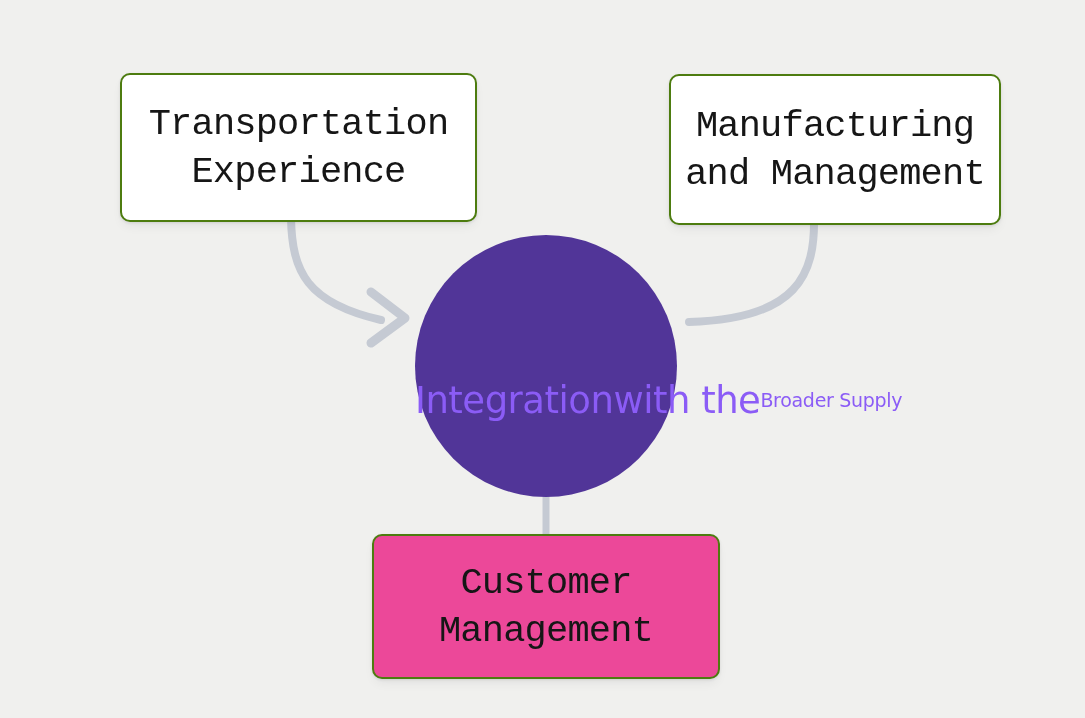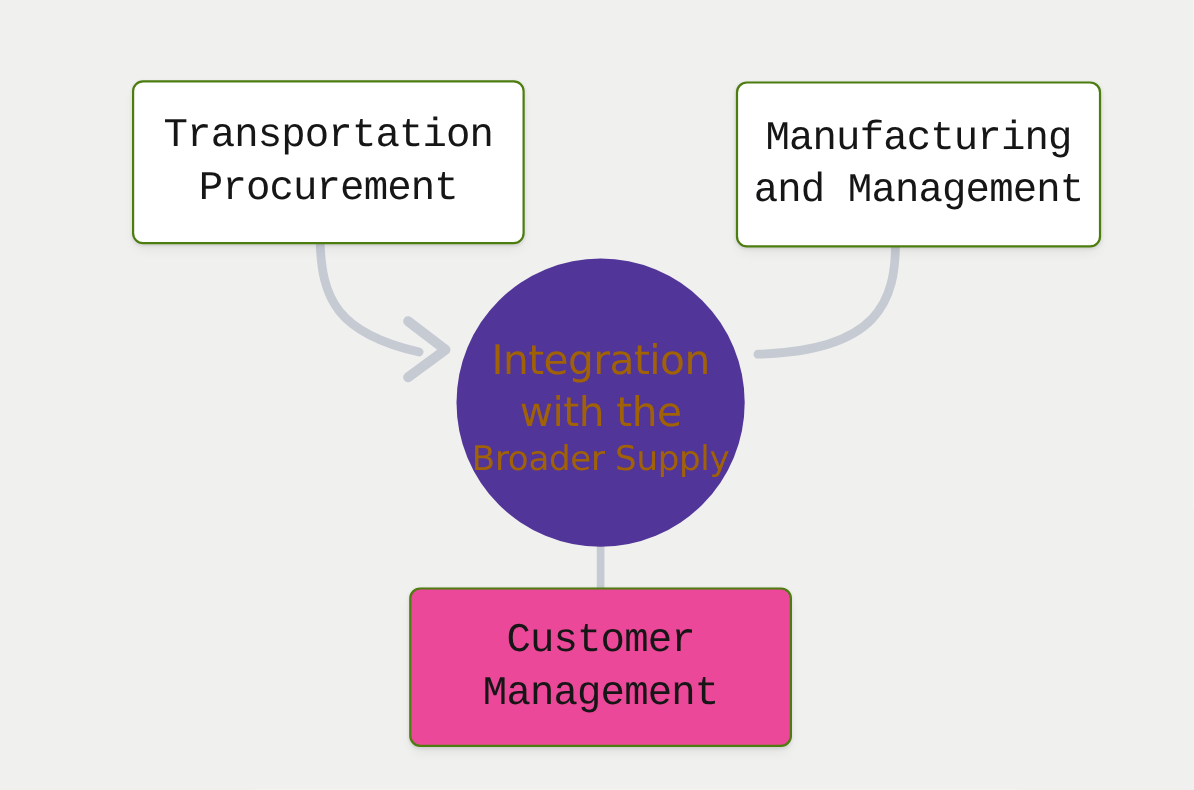--- a/index.html
+++ b/index.html
@@ -38,32 +38,33 @@
   .card-tr { left: 669px; top: 74px;  width: 328px; height: 147px; }
   .card-b  { left: 372px; top: 534px; width: 344px; height: 141px; }
   .card-line { white-space: nowrap; }
   .circle-text {
     position: absolute;
     left: 415px; top: 235px;
     width: 262px; height: 262px;
     box-sizing: border-box;
     padding-top: 69px;
     display: flex;
-    flex-direction: column;
+    flex-direction: row;
+    align-items: center;
     text-align: center;
-    color: #a16207;
+    color: #8b5cf6;
   }
   .cl-lg {
     font-size: 37px;
     line-height: 47px;
     letter-spacing: -0.5px;
     white-space: nowrap;
   }
   .cl-sm {
-    font-size: 31px;
+    font-size: 19px;
     line-height: 39px;
     letter-spacing: -0.3px;
     white-space: nowrap;
   }
 </style>
 </head>
 <body>
 
 <div class="canvas" style="background: rgb(240, 240, 238);">
 
@@ -72,21 +73,21 @@
       <path stroke-width="8" d="M 291 218 C 292 272, 307 303, 381 320"></path>
       <path stroke-width="9" d="M 371 292 L 405 318 L 371 343"></path>
       <path stroke-width="8" d="M 814 218 C 815 274, 798 319, 689 322"></path>
       <path stroke-width="7" d="M 546 480 L 546 535"></path>
     </g>
     <circle cx="546" cy="366" r="131" fill="#513598"></circle>
   </svg>
 
   <div class="node-card card-tl" style="background: rgb(255, 255, 255);">
     <div class="card-line">Transportation</div>
-    <div class="card-line">Procurement</div>
+    <div class="card-line">Experience</div>
   </div>
 
   <div class="node-card card-tr" style="background: rgb(255, 255, 255); align-items: center;">
     <div class="card-line">Manufacturing</div>
     <div class="card-line">and Management</div>
   </div>
 
   <div class="node-card card-b" style="background: #ec4899;">
     <div class="card-line">Customer</div>
     <div class="card-line">Management</div>

